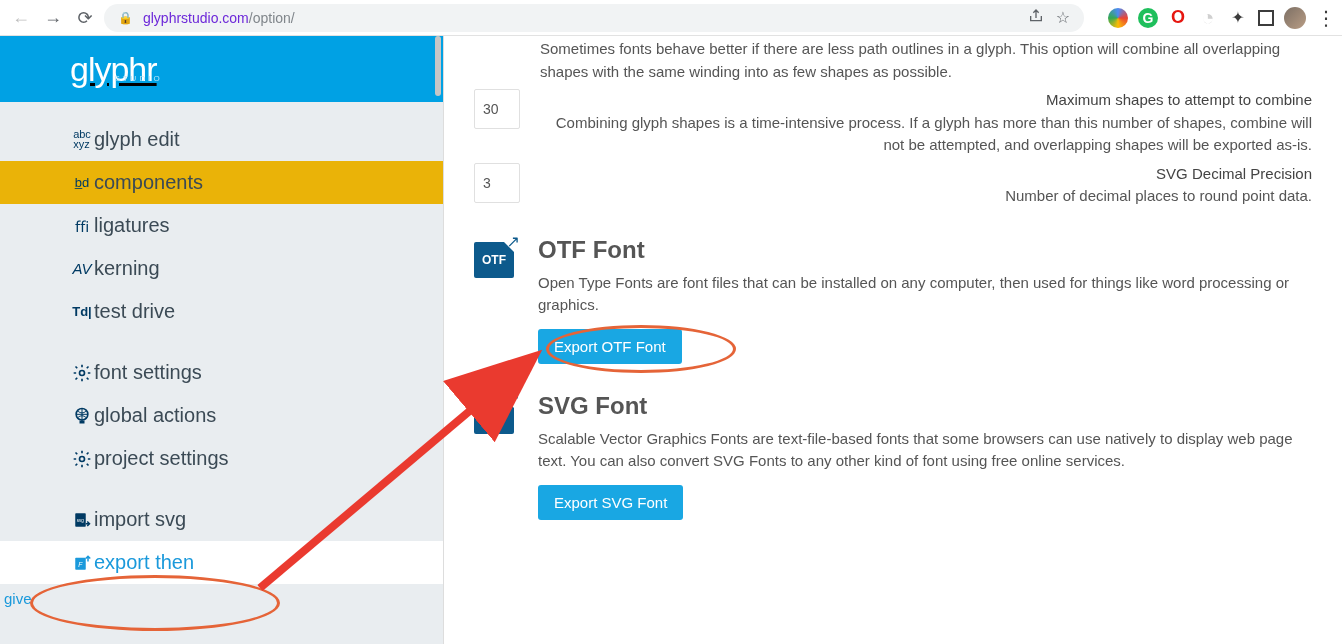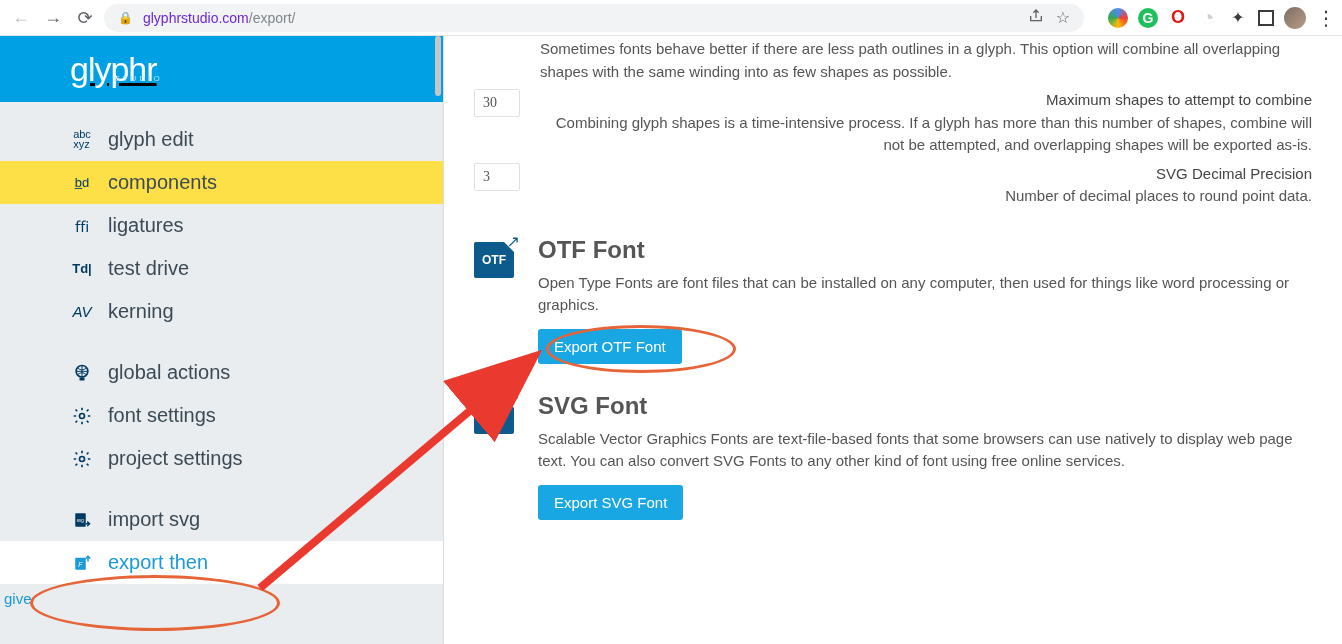--- a/index.html
+++ b/index.html
@@ -92,30 +92,29 @@
   }
 
   .nav {
     padding-top: 16px;
   }
   .nav-item {
     display:flex; align-items:center;
     padding: 10px 18px 10px 70px;
     font-size: 20px;
     color: #3b4a55;
-    gap: 14px;
     cursor: pointer;
     position: relative;
   }
   .nav-item.active {
     background:#fff;
     color:#1a99db;
   }
   .nav-item.active-comp {
-    background:#fde047;
+    background:#eab308;
   }
   .nav-sep { height: 18px; }
   .nav-item .ni-icon {
     width:24px; display:flex; align-items:center; justify-content:center;
     color:#003a63;
   }
 
   .nav-footer {
     color:#1a99db; font-size:15px; padding: 6px 4px 0 4px;
   }
@@ -136,24 +135,23 @@
     padding: 2px 30px 20px 30px;
     overflow:hidden;
     color:#555;
     font-size:15px;
     position:relative;
   }
   .row {
     display:flex; align-items:flex-start; gap:20px; margin-bottom:6px;
   }
   .num-input {
-    width:46px; height:28px; border:1px solid #e0e0e0; border-radius:2px;
+    width:46px; height:40px; border:1px solid #e0e0e0; border-radius:2px;
     padding: 4px 8px; font-size:14px; color:#555;
     text-align:left;
-    font-family:Liberation Serif, serif;
   }
   .desc { flex:1; color:#555; line-height:1.5;text-align:right; }
   .desc .title { color:#444; display:block; }
   .partial { color:#555; line-height:1.5; padding-left:66px; margin-bottom:6px; }
 
   .export-section {
     display:flex; gap:24px; align-items:flex-start; margin-top:28px;
   }
   .export-icon {
     position:relative; margin-top:6px;
@@ -191,21 +189,21 @@
 </head>
 <body>
 
 <div class="chrome">
   <div class="nav-btn disabled">←</div>
   <div class="nav-btn">→</div>
   <div class="nav-btn">⟳</div>
   <div class="url-bar">
     <span class="url-lock">🔒</span>
     <span>
-      <span class="url-host">glyphrstudio.com</span><span class="url-path">/export/</span>
+      <span class="url-host">glyphrstudio.com</span><span class="url-path">/option/</span>
     </span>
     <span class="url-right">
       <span>
         <svg width="16" height="16" viewBox="0 0 24 24" fill="none" stroke="#5f6368" stroke-width="2">
             <path d="M4 12v7h16v-7M12 3v12M8 7l4-4 4 4"></path>
           </svg>
       </span>
       <span class="star">☆</span>
     </span>
   </div>
@@ -237,46 +235,46 @@
       </div>
       <div class="nav-item active-comp">
         <span class="ni-icon" style="font-size:13px;">b̲d</span>
         <span>components</span>
       </div>
       <div class="nav-item">
         <span class="ni-icon" style="font-size:15px;">ﬃ</span>
         <span>ligatures</span>
       </div>
       <div class="nav-item">
+        <span class="ni-icon" style="font-style:italic;font-size:15px;">AV</span>
+        <span>kerning</span>
+      </div>
+      <div class="nav-item">
         <span class="ni-icon" style="font-size:13px;font-weight:bold;">Td|</span>
         <span>test drive</span>
       </div>
-      <div class="nav-item">
-        <span class="ni-icon" style="font-style:italic;font-size:15px;">AV</span>
-        <span>kerning</span>
-      </div>
       <div class="nav-sep"></div>
+      <div class="nav-item">
+        <span class="ni-icon">
+          <svg width="20" height="20" viewBox="0 0 24 24" fill="none" stroke="#003a63" stroke-width="2">
+              <circle cx="12" cy="12" r="3"></circle>
+              <path d="M12 2v3M12 19v3M4.2 4.2l2.1 2.1M17.7 17.7l2.1 2.1M2 12h3M19 12h3M4.2 19.8l2.1-2.1M17.7 6.3l2.1-2.1"></path>
+            </svg>
+        </span>
+        <span>font settings</span>
+      </div>
       <div class="nav-item">
         <span class="ni-icon">
           <svg width="20" height="20" viewBox="0 0 24 24" fill="#003a63">
               <circle cx="12" cy="10" r="7" fill="none" stroke="#003a63" stroke-width="2"></circle>
               <path d="M12 3v14M5 10h14M7 6c3 3 7 3 10 0M7 14c3-3 7-3 10 0" stroke="#003a63" stroke-width="1.2" fill="none"></path>
               <rect x="9" y="18" width="6" height="3" fill="#003a63"></rect>
             </svg>
         </span>
         <span>global actions</span>
-      </div>
-      <div class="nav-item">
-        <span class="ni-icon">
-          <svg width="20" height="20" viewBox="0 0 24 24" fill="none" stroke="#003a63" stroke-width="2">
-              <circle cx="12" cy="12" r="3"></circle>
-              <path d="M12 2v3M12 19v3M4.2 4.2l2.1 2.1M17.7 17.7l2.1 2.1M2 12h3M19 12h3M4.2 19.8l2.1-2.1M17.7 6.3l2.1-2.1"></path>
-            </svg>
-        </span>
-        <span>font settings</span>
       </div>
       <div class="nav-item">
         <span class="ni-icon">
           <svg width="20" height="20" viewBox="0 0 24 24" fill="none" stroke="#003a63" stroke-width="2">
               <circle cx="12" cy="12" r="3"></circle>
               <path d="M12 2v3M12 19v3M4.2 4.2l2.1 2.1M17.7 17.7l2.1 2.1M2 12h3M19 12h3M4.2 19.8l2.1-2.1M17.7 6.3l2.1-2.1"></path>
             </svg>
         </span>
         <span>project settings</span>
       </div>

